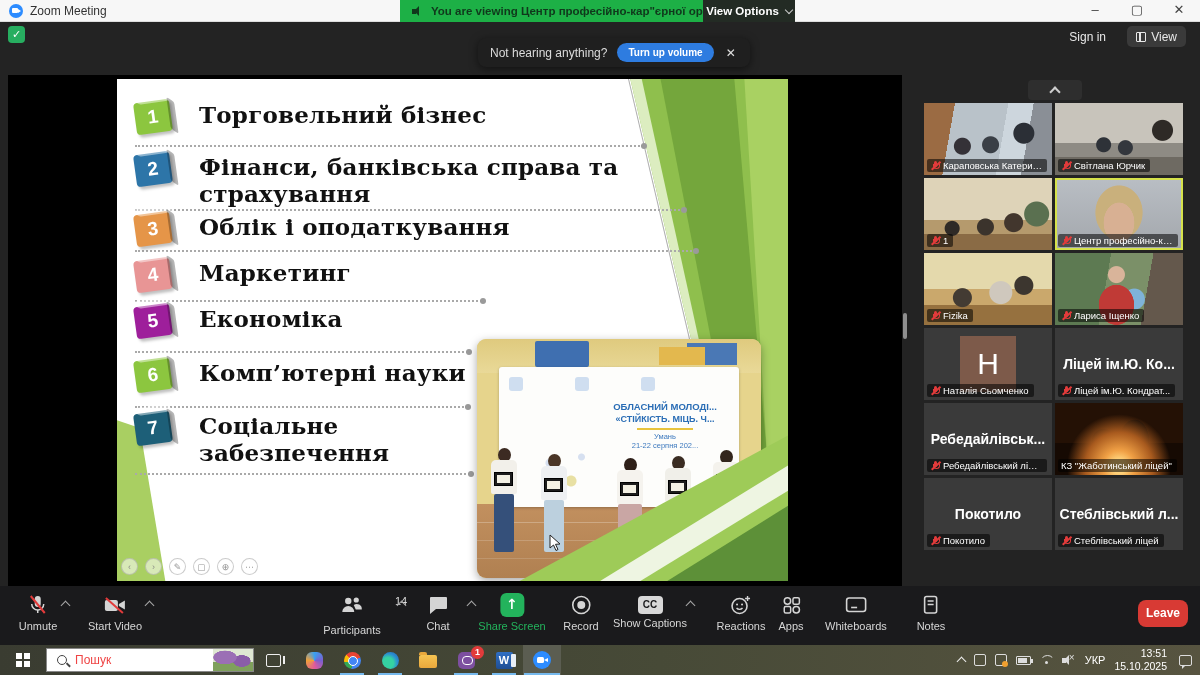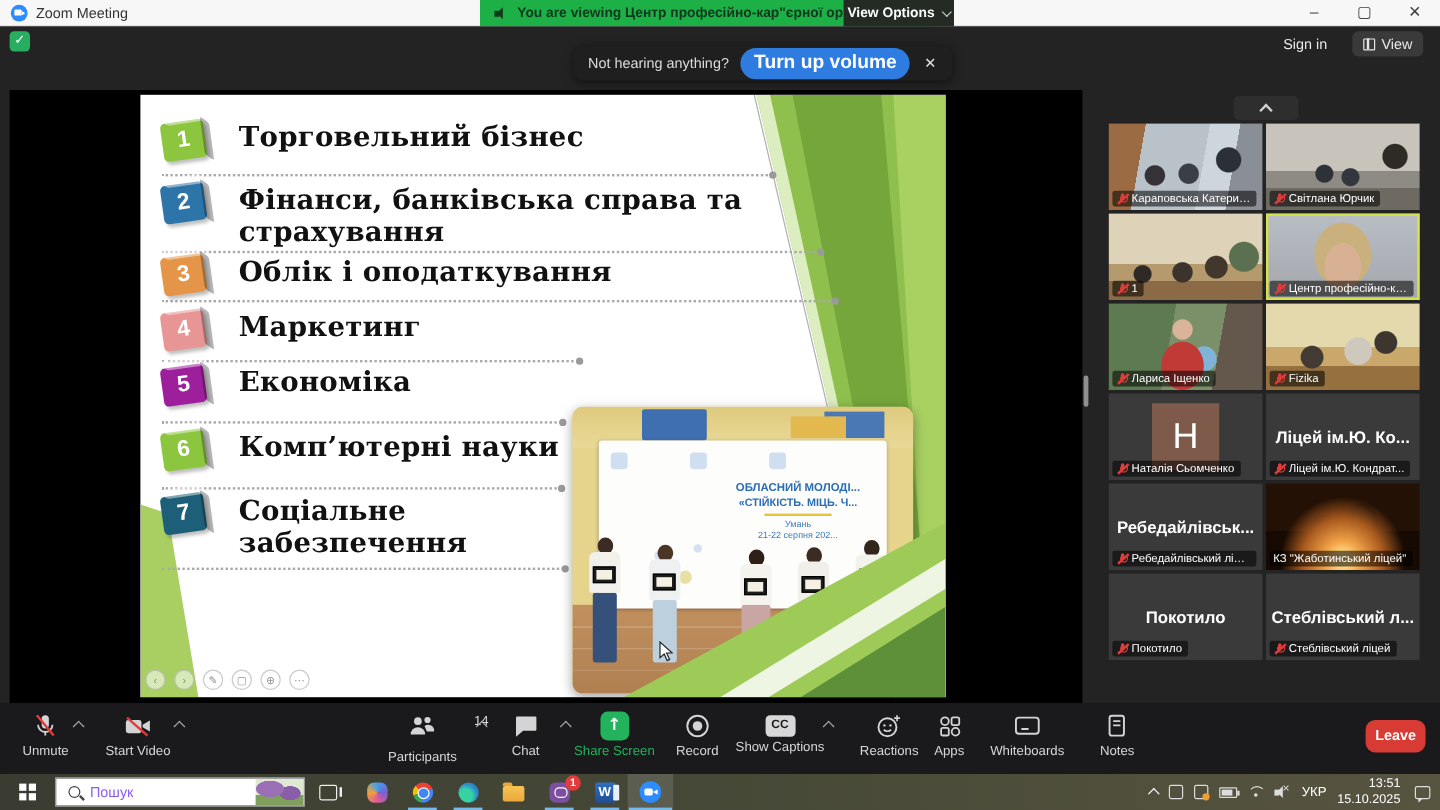--- a/index.html
+++ b/index.html
@@ -33,21 +33,21 @@
   #signin { position:absolute; right:86px; top:5px; color:#e8e8e8; font-size:12px; padding:3px 8px; }
   #viewbtn { position:absolute; right:14px; top:4px; height:21px; background:#3a3a3a; border-radius:5px;
     color:#e8e8e8; font-size:12px; display:flex; align-items:center; gap:5px; padding:0 9px; }
   .gridico { width:10px; height:10px; border:1.5px solid #e8e8e8; border-radius:1px; position:relative; }
   .gridico::after { content:""; position:absolute; left:2px; top:-1px; width:2px; height:9px; background:#e8e8e8; }
 
   
   #notif { position:absolute; left:478px; top:16px; height:29px; background:#1f1f1f; border-radius:8px;
     box-shadow:0 2px 8px rgba(0,0,0,.5); display:flex; align-items:center; gap:10px; padding:0 12px; }
   #notif .msg { color:#dcdcdc; font-size:12px; white-space:nowrap; }
-  #notif .bluebtn { background:#2e7ce0; color:#fff; font-size:16px; font-weight:bold; border:none;
+  #notif .bluebtn { background:#2e7ce0; color:#fff; font-size:10px; font-weight:bold; border:none;
     border-radius:13px; padding:4px 11px; white-space:nowrap; }
   #notif .x { color:#e0e0e0; font-size:12px; padding:0 2px; }
 
   
   #sharearea { position:absolute; left:8px; top:75px; width:894px; height:511px; background:#000; }
   #slide { position:absolute; left:109px; top:4px; width:671px; height:502px; background:#fff; overflow:hidden;
     font-family:"DejaVu Serif", serif; }
   .wedge { position:absolute; inset:0; pointer-events:none; }
   .w1 { position:absolute; inset:0; background:#8fbf4d; clip-path:polygon(76.5% 0,100% 0,100% 100%,94% 100%); }
   .w2 { position:absolute; inset:0; background:#74a63c; clip-path:polygon(81% 0,92% 0,98.5% 100%,95.5% 100%); }
@@ -196,21 +196,21 @@
     border-radius:8px; color:#fff; font-size:12px; font-weight:bold; text-align:center; line-height:27px; }
 
   
   #taskbar { position:absolute; left:0; top:645px; width:1200px; height:30px;
     background:linear-gradient(90deg,#3a3c31,#474a37 55%,#575440); display:flex; align-items:center; }
   #startbtn { width:46px; height:30px; display:flex; align-items:center; justify-content:center; }
   .winlogo { width:14px; height:14px; display:grid; grid-template-columns:6px 6px; grid-template-rows:6px 6px; gap:1.5px; }
   .winlogo i { background:#fff; }
   #searchbox { width:208px; height:24px; background:#fff; border:1px solid #888; display:flex;
     align-items:center; gap:8px; padding:0 6px; position:relative; overflow:hidden; }
-  #searchbox .stext { color:#8b5cf6; font-size:12px;text-align:center; }
+  #searchbox .stext { color:#ef4444; font-size:12px;text-align:center; }
   .mag { width:10px; height:10px; border:1.5px solid #444; border-radius:50%; position:relative; margin-left:4px; }
   .mag::after { content:""; position:absolute; left:8px; top:8px; width:5px; height:1.5px; background:#444; transform:rotate(45deg); }
   .mushroom { position:absolute; right:0; top:0; width:40px; height:24px;
     background:
      radial-gradient(ellipse 12px 7px at 30% 35%, #9b6fb5 95%, transparent),
      radial-gradient(ellipse 9px 6px at 72% 50%, #8a5da8 95%, transparent),
      linear-gradient(180deg,#dfe8d2 0 55%, #7fa05c 55%); }
   .tv { width:15px; height:13px; border:1.5px solid #eee; border-radius:2px; position:relative; margin:0 14px 0 12px; }
   .tv::after { content:""; position:absolute; right:-5px; top:1px; width:2px; height:8px; background:#eee; }
   .tico { width:38px; height:30px; display:flex; align-items:center; justify-content:center; position:relative; }
@@ -464,34 +464,34 @@
       </div>
     </div>
     <div class="tile ph-blonde active">
       <div class="nameplate">
         <span class="mic">
             <i></i>
           </span>
         <span class="pname">Центр професійно-ка...</span>
       </div>
     </div>
+    <div class="tile ph-d">
+      <div class="nameplate">
+        <span class="mic">
+            <i></i>
+          </span>
+        <span class="pname">Fizika</span>
+      </div>
+    </div>
     <div class="tile ph-red">
       <div class="nameplate">
         <span class="mic">
             <i></i>
           </span>
         <span class="pname">Лариса Іщенко</span>
-      </div>
-    </div>
-    <div class="tile ph-d">
-      <div class="nameplate">
-        <span class="mic">
-            <i></i>
-          </span>
-        <span class="pname">Fizika</span>
       </div>
     </div>
     <div class="tile">
       <div class="avatar-sq">
           <span>Н</span>
         </div>
       <div class="nameplate">
         <span class="mic">
             <i></i>
           </span>

